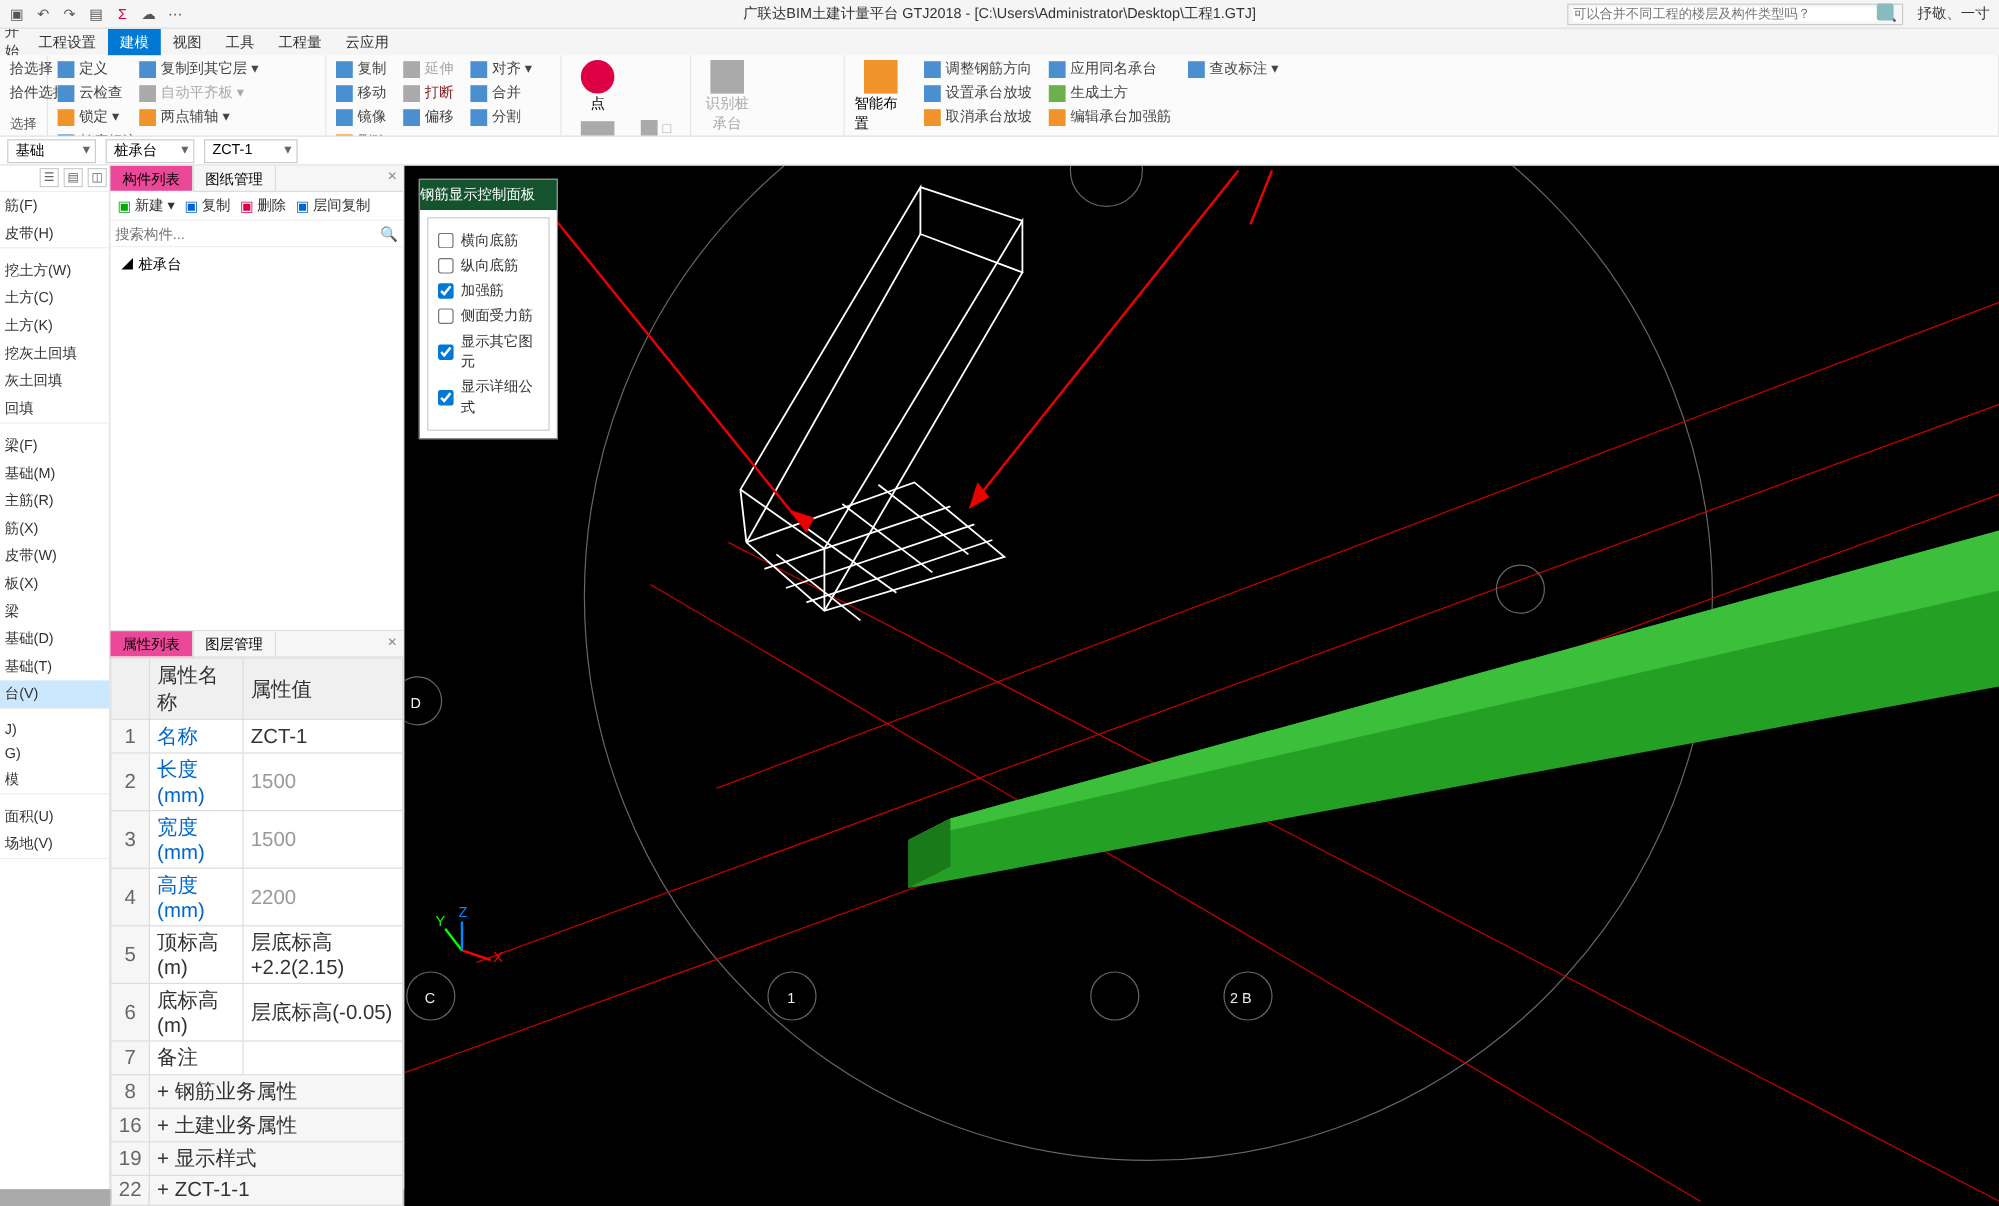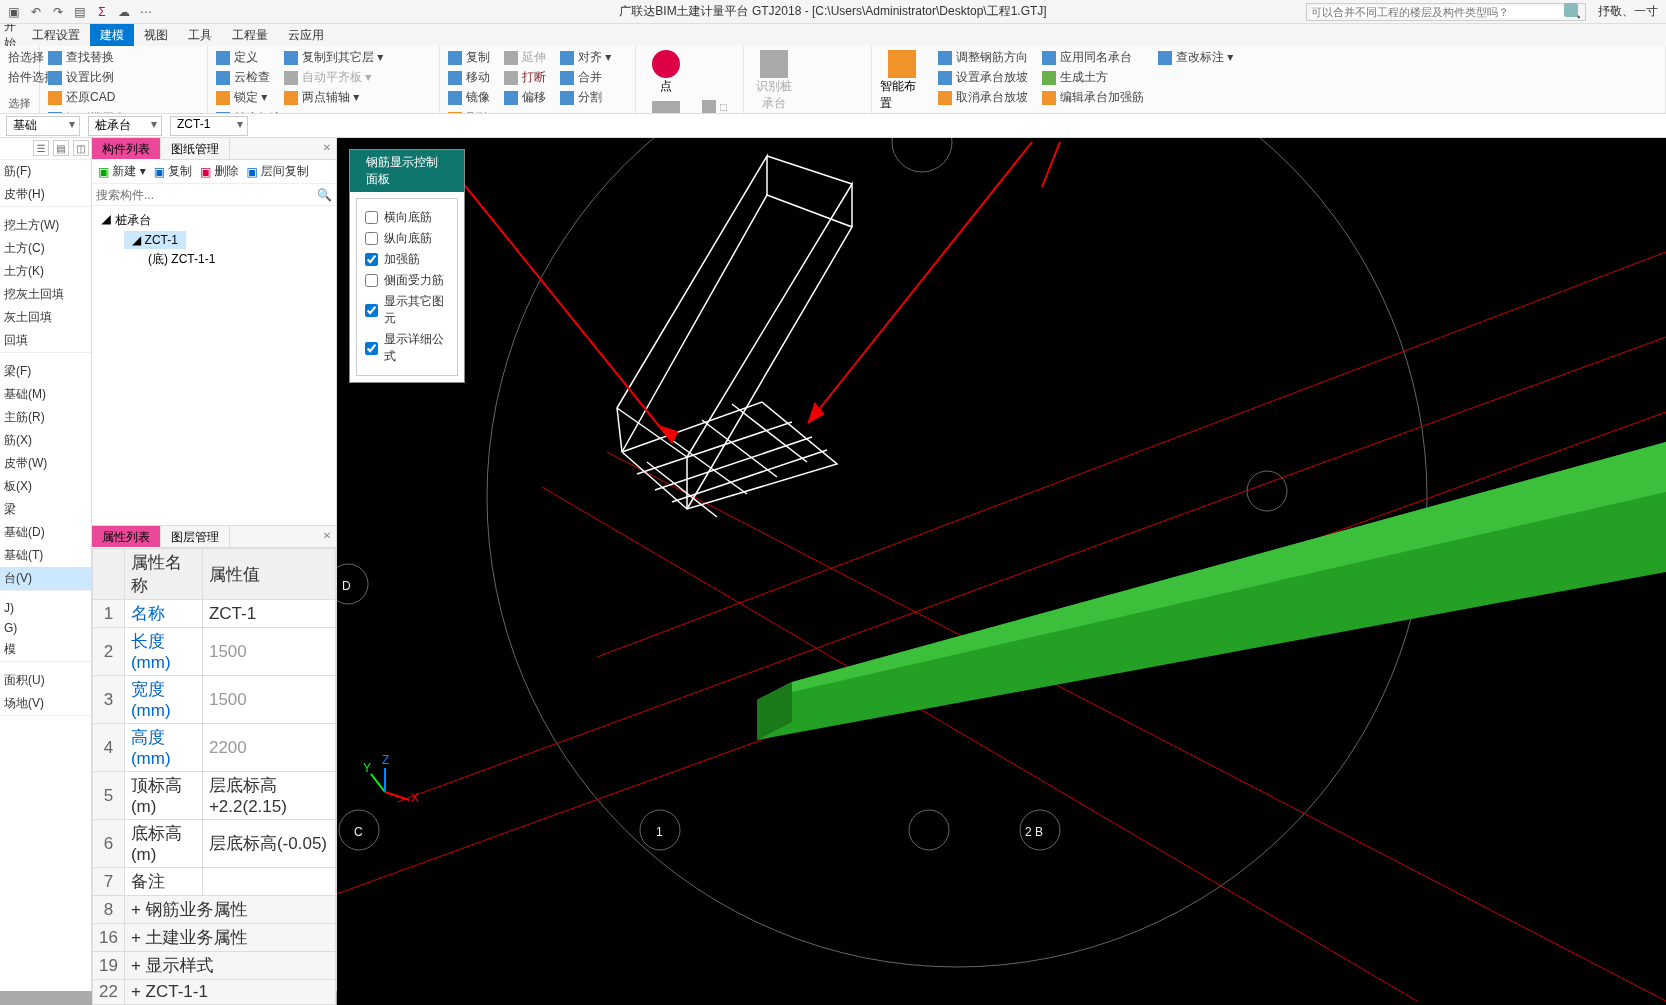--- a/index.html
+++ b/index.html
@@ -53,21 +53,21 @@
 .prop-table th, .prop-table td { border: 1px solid #ddd; padding: 2px 6px; text-align: left; font-size: 17px; }
 .prop-table th { background: #f0f0f0; color: #333; font-weight: normal; }
 .prop-table td.idx { width: 24px; text-align: center; background: #f6f6f6; color: #666; border-right: 1px solid #ddd; }
 .prop-table td.name { color: #0066cc; width: 78px; }
 .prop-table td.name.black { color: #333; margin-left: 12px; }
 .prop-table td.val { color: #333; }
 .prop-table td.val.gray { color: #999; }
 .prop-table tr.grp td { background: #f6f6f6; }
 .viewport { flex: 1; background: #000; position: relative; overflow: hidden; }
 .rebar-panel { position: absolute; left: 349px; top: 149px; width: 116px; background: #fff; border: 1px solid #888; box-shadow: 0 2px 6px rgba(0,0,0,.3); z-index: 10; }
-.rebar-panel .hdr { background: #0f766e; color: #fff; padding: 4px 16px; font-size: 12px; }
+.rebar-panel .hdr { background: #14532d; color: #fff; padding: 4px 0; font-size: 12px; }
 .rebar-panel .body { padding: 8px; border: 1px solid #ccc; margin: 6px; }
 .rebar-panel label { display: flex; align-items: center; gap: 6px; padding: 2px 0; color: #333; }
 .rebar-panel input[type=checkbox] { width: 13px; height: 13px; accent-color: #0078d4; }
 svg.view { width: 100%; height: 100%; }
 .ico-blue { background: #4a90d0; }
 .ico-green { background: #6ab04c; }
 .ico-orange { background: #f0932b; }
 .ico-gray { background: #aaa; }
 .scrollbar-h { position: absolute; bottom: 0; left: 0; right: 0; height: 14px; background: #ddd; }
 .scrollbar-h::after { content: ""; position: absolute; left: 0; width: 60%; height: 100%; background: #aaa; }
@@ -112,46 +112,20 @@
         <div class="col">
       <div class="ribbon-btn">
             <span>拾选择</span>
           </div>
       <div class="ribbon-btn">
             <span>拾件选择</span>
           </div>
     </div>
       </div>
     <div class="label">选择</div>
-  </div>
-  <div class="ribbon-group" style="width:168px;">
-    <div class="buttons">
-      <div class="col">
-        <div class="ribbon-btn">
-            <span class="ico ico-blue"></span>
-            <span>查找替换</span>
-          </div>
-        <div class="ribbon-btn">
-            <span class="ico ico-blue"></span>
-            <span>设置比例</span>
-          </div>
-        <div class="ribbon-btn">
-            <span class="ico ico-orange"></span>
-            <span>还原CAD</span>
-          </div>
-      </div>
-      <div class="col">
-        <div class="ribbon-btn">
-            <span class="ico ico-blue"></span>
-            <span>识别楼层表</span>
-          </div>
-
-      </div>
-    </div>
-
   </div>
   <div class="ribbon-group" style="width:232px;">
     <div class="buttons">
       <div class="col">
         <div class="ribbon-btn">
             <span class="ico ico-blue"></span>
             <span>定义</span>
           </div>
         <div class="ribbon-btn">
             <span class="ico ico-blue"></span>
@@ -384,26 +358,20 @@
             <span style="color:#06c;">▣</span>
             <span>层间复制</span>
           </div>
       </div>
       <div class="mid-search">
         <input placeholder="搜索构件..." style="">
         <span style="color:#888;">🔍</span>
       </div>
       <div class="mid-tree">
         <div class="node">◢ <span>桩承台</span></div>
-        <div class="child">
-          <div class="node sel">◢ <span>ZCT-1</span></div>
-          <div class="child">
-              <div class="node">(底) ZCT-1-1</div>
-            </div>
-        </div>
       </div>
     </div>
     <div class="mid-bottom">
       <div class="close-x">✕</div>
       <div class="mid-tabs">
         <div class="tab active">属性列表</div>
         <div class="tab">图层管理</div>
       </div>
       <table class="prop-table">
         <thead>

